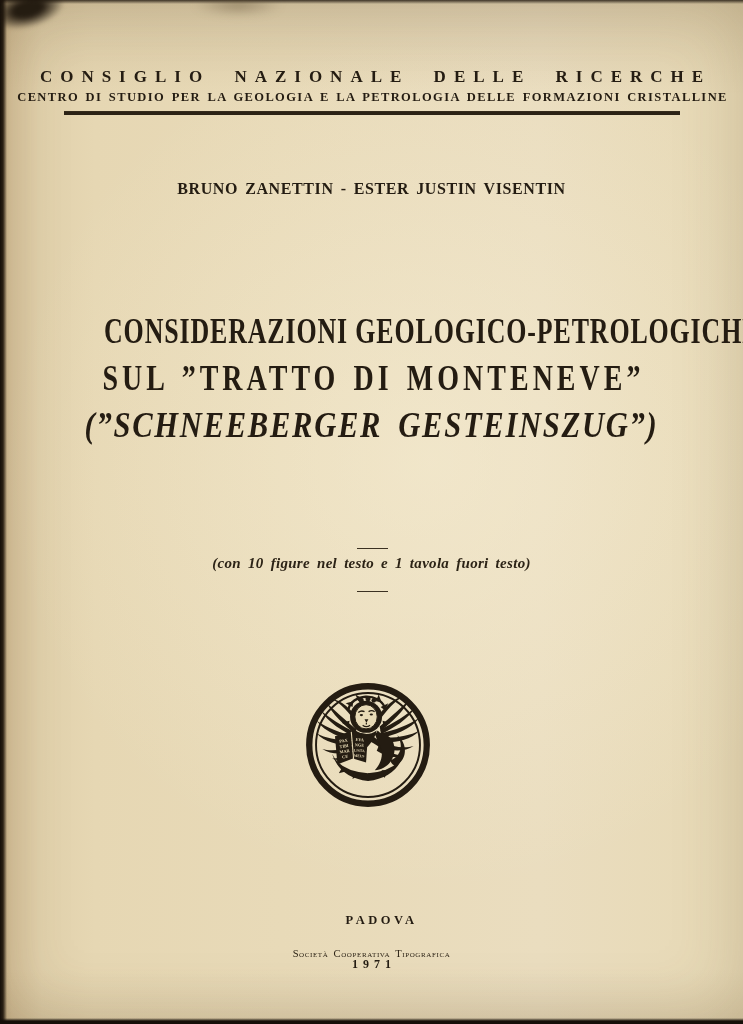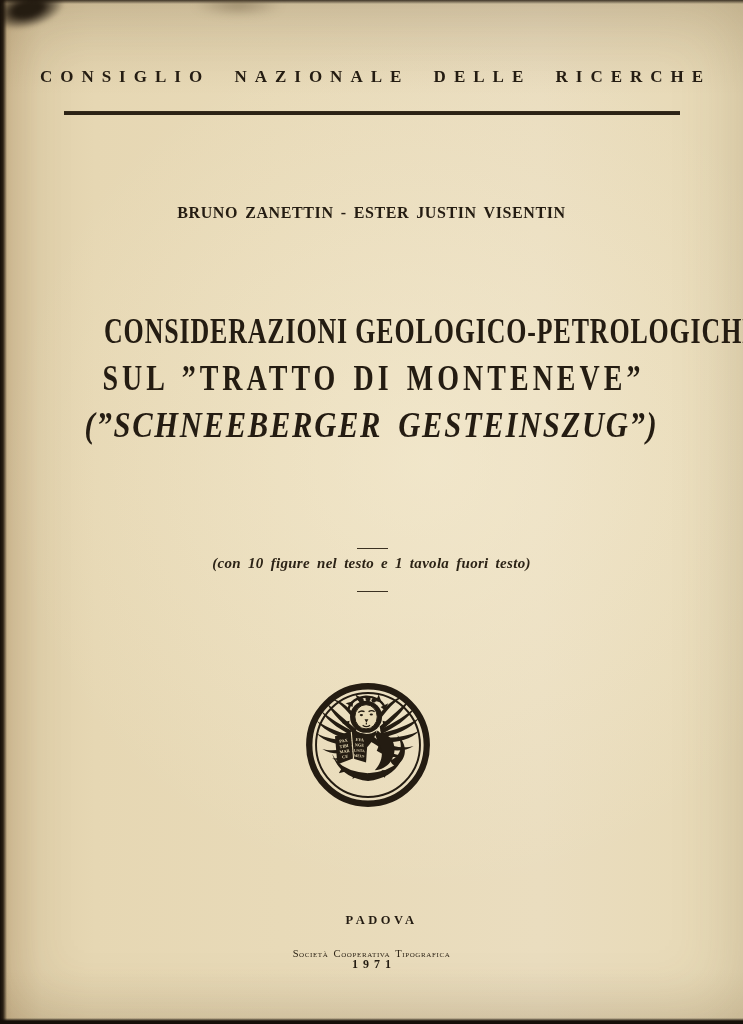--- a/index.html
+++ b/index.html
@@ -48,21 +48,21 @@
            font-size: 17px; font-weight: 700; letter-spacing: 8px; word-spacing: 12px;
            padding-left: 8px; color: #241c12; }
   .inst2 { top: 88px; height: 18px; line-height: 18px;
            font-size: 12.5px; font-weight: 700; letter-spacing: 1.4px; word-spacing: 2px;
            padding-left: 2px; }
   .double-rule { position: absolute; top: 111px; left: 64px; width: 616px; height: 3px;
                  border-top: 1.5px solid #342a1b; border-bottom: 3px solid #2b2215; }
 
   
   .authors { top: 176px; height: 26px; line-height: 26px;
-             font-size: 16px; font-weight: 700; letter-spacing: .6px; word-spacing: 2.5px; margin-top: 24px; }
+             font-size: 16px; font-weight: 700; letter-spacing: .6px; word-spacing: 2.5px; }
 
   
   .t1 { top: 308px; height: 47px; line-height: 47px;
         font-size: 36px; font-weight: 700; letter-spacing: 1.2px;
         transform: scaleX(.72); }
   .t2 { top: 355px; height: 47px; line-height: 47px;
         font-size: 35px; font-weight: 700; letter-spacing: 5px; word-spacing: 4px;
         padding-left: 5px; transform: scaleX(.80); }
   .t3 { top: 402px; height: 47px; line-height: 47px;
         font-size: 36px; font-weight: 700; font-style: italic; letter-spacing: 2px;
@@ -98,20 +98,21 @@
 
 <div class="page">
 
   <div class="edge edge-left"></div>
   <div class="edge edge-top"></div>
   <div class="edge edge-bottom"></div>
   <div class="corner-smudge"></div>
   <div class="smudge-top"></div>
 
   <div class="line inst1">CONSIGLIO NAZIONALE DELLE RICERCHE</div>
+  <div class="line inst2">CENTRO DI STUDIO PER LA GEOLOGIA E LA PETROLOGIA DELLE FORMAZIONI CRISTALLINE</div>
   <div class="double-rule"></div>
 
   <div class="line authors">BRUNO ZANETTIN - ESTER JUSTIN VISENTIN</div>
 
   <h1 class="line t1">CONSIDERAZIONI GEOLOGICO-PETROLOGICHE</h1>
   <div class="line t2">SUL ”TRATTO DI MONTENEVE”</div>
   <div class="line t3">(”SCHNEEBERGER GESTEINSZUG”)</div>
 
   <div class="rule-sm rule-sm-1"></div>
   <div class="line fig-note">(con 10 figure nel testo e 1 tavola fuori testo)</div>

